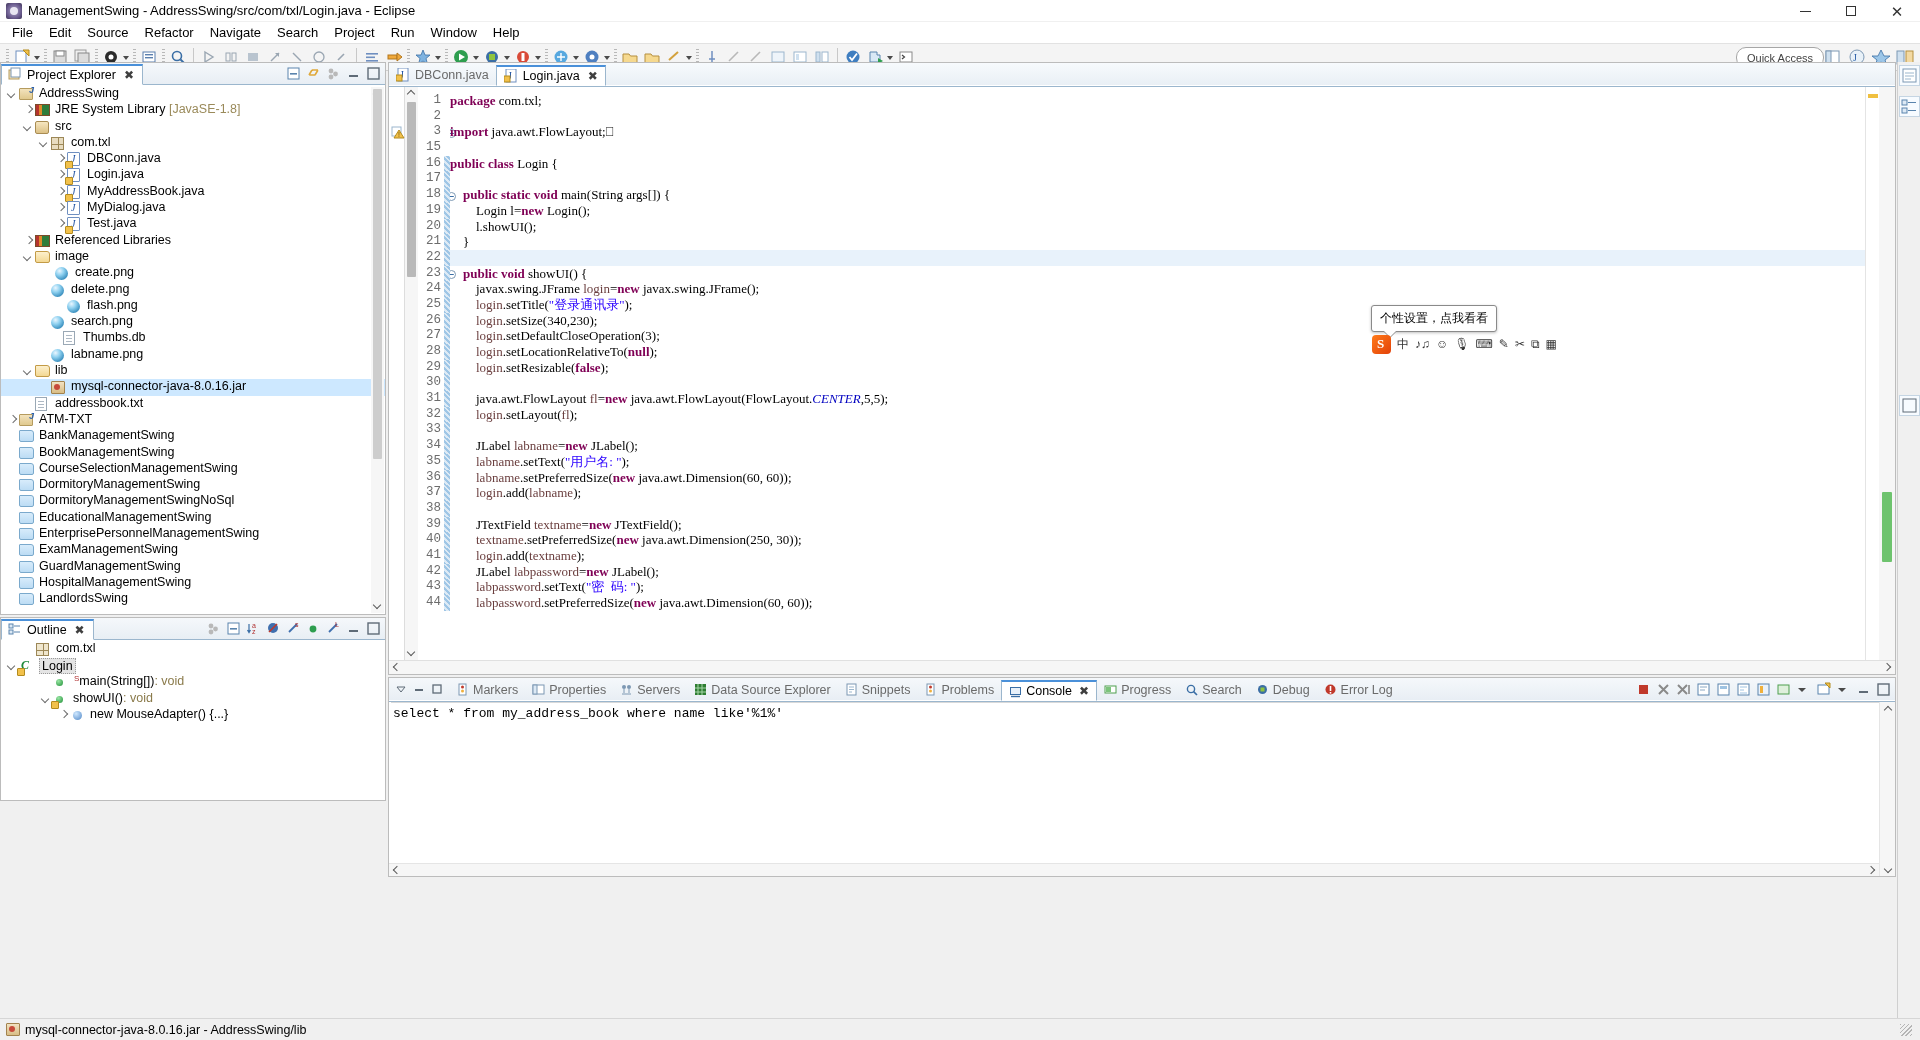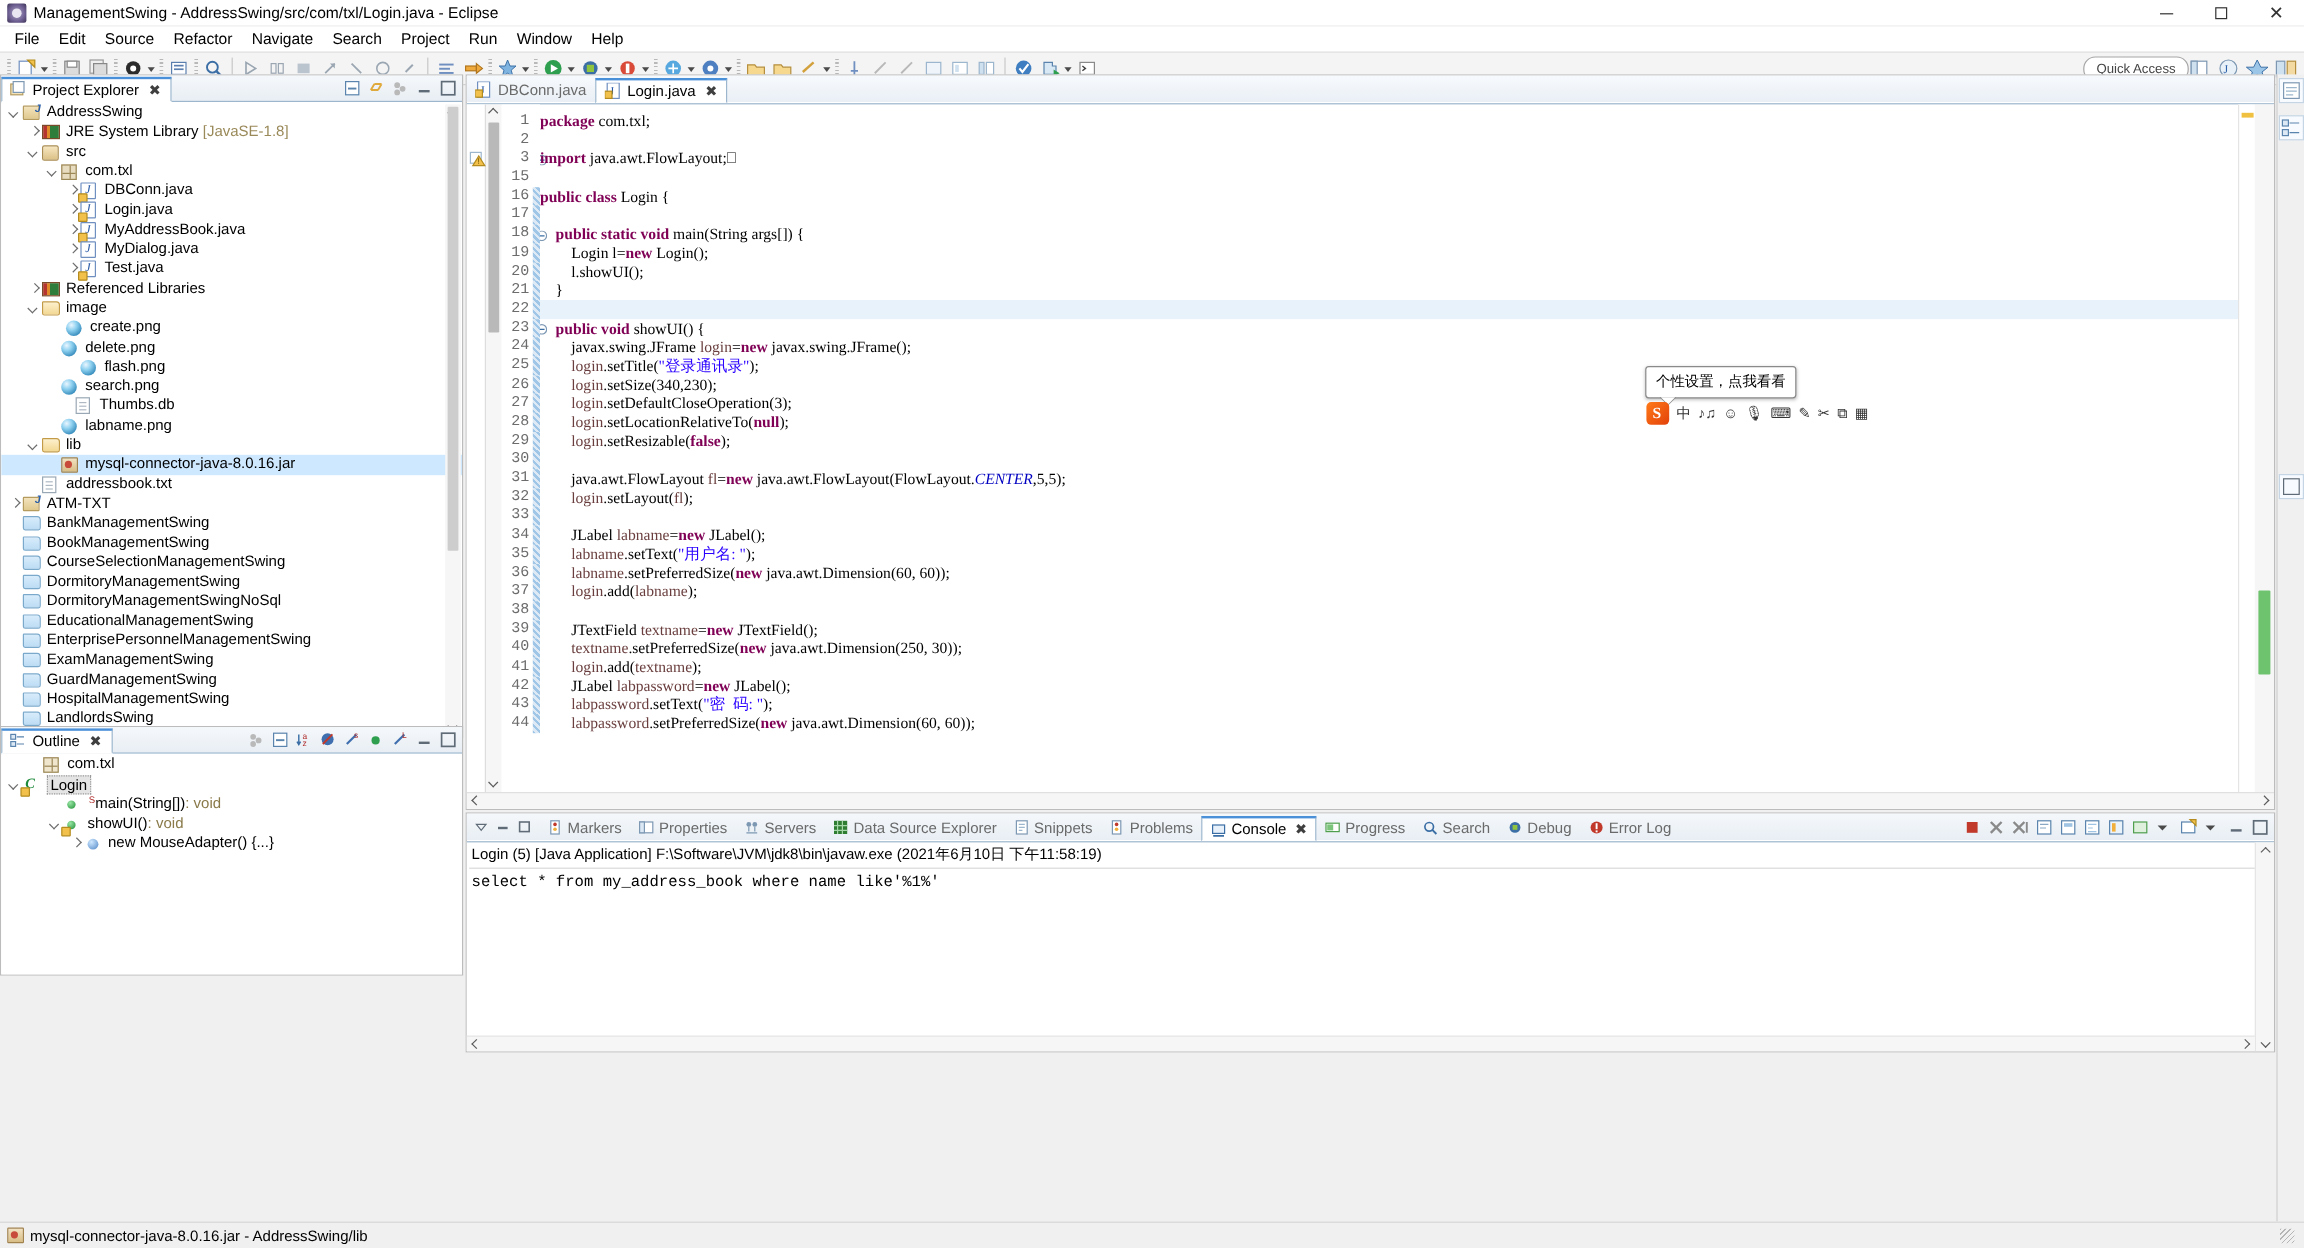--- a/index.html
+++ b/index.html
@@ -134,21 +134,21 @@
   .pe-thumb { position:absolute; left:2px; top:2px; width:9px; height:370px; background:#cdcdcd; border-radius:1px; }
   .pe-arrow-up, .pe-arrow-dn { position:absolute; left:0; width:13px; height:13px; }
   .pe-arrow-up { top:0; }
   .pe-arrow-dn { bottom:0; }
   .caret { position:absolute; left:3px; top:4px; width:6px; height:6px;
            border-top:1.5px solid #5a5a5a; border-right:1.5px solid #5a5a5a; }
   .caret.up { transform:rotate(-45deg); }
   .caret.dn { transform:rotate(135deg); top:2px; }
 
   
-  #outline-view { left:0; top:543px; width:386px; height:208px; }
+  #outline-view { left:0; top:555px; width:386px; height:184px; }
   .outline-tree { position:absolute; top:23px; left:0; right:0; bottom:0; background:#fff; font-size:12.5px; }
   .ic-outpkg { width:13px; height:13px; margin-top:2px; background:#efe6cd; border:1px solid #9c8757; position:relative; }
   .ic-outpkg::after { content:""; position:absolute; left:0; top:6px; right:0; height:1px; background:#9c8757; }
   .ic-outpkg::before { content:""; position:absolute; left:6px; top:0; bottom:0; width:1px; background:#9c8757; }
   .ic-class { width:15px; height:14px; margin-top:1px; position:relative; }
   .ic-class::after { content:"C"; position:absolute; left:2px; top:-1px; font-size:12px; color:#1f8a3b;
                      font-weight:bold; font-family:"Liberation Serif",serif; }
   .ic-method { width:14px; height:14px; margin-top:1px; position:relative; }
   .ic-method::after { content:""; position:absolute; left:3px; top:4px; width:7px; height:7px; border-radius:50%;
                       background:radial-gradient(circle at 35% 30%,#9ae6a5,#1e8f35); }
@@ -1254,21 +1254,20 @@
             <svg width="15" height="15">
                 <rect x="3" y="9" width="9" height="2" fill="#5f6b77"></rect>
               </svg></span>
           <span class="vti">
             <svg width="15" height="15">
                 <rect x="2" y="2" width="11" height="11" fill="none" stroke="#5f6b77" stroke-width="1.4"></rect>
               </svg></span>
         </div>
       </div>
       <div class="cn-body">
-        <div class="cn-header">Login (5) [Java Application] F:\Software\JVM\jdk8\bin\javaw.exe (2021年6月10日 下午11:58:19)</div>
         <div class="cn-sep"></div>
         <div class="cn-out">select * from my_address_book where name like'%1%'</div>
         <div class="cn-vscroll">
           <div style="position:absolute;left:0;top:0;width:16px;height:14px;">
               <i class="caret up" style="left:5px;top:5px;"></i>
             </div>
           <div style="position:absolute;left:0;bottom:0;width:16px;height:14px;">
               <i class="caret dn" style="left:5px;top:4px;"></i>
             </div>
         </div>

